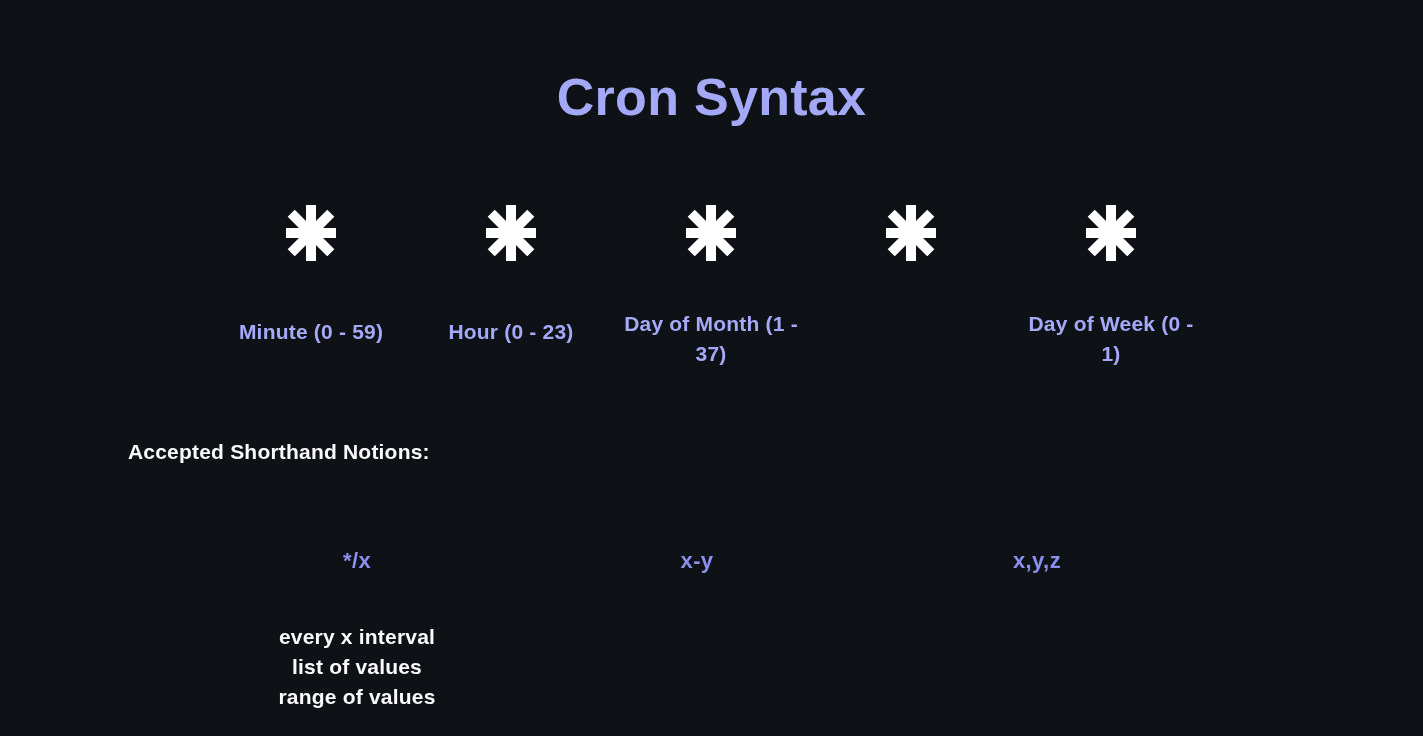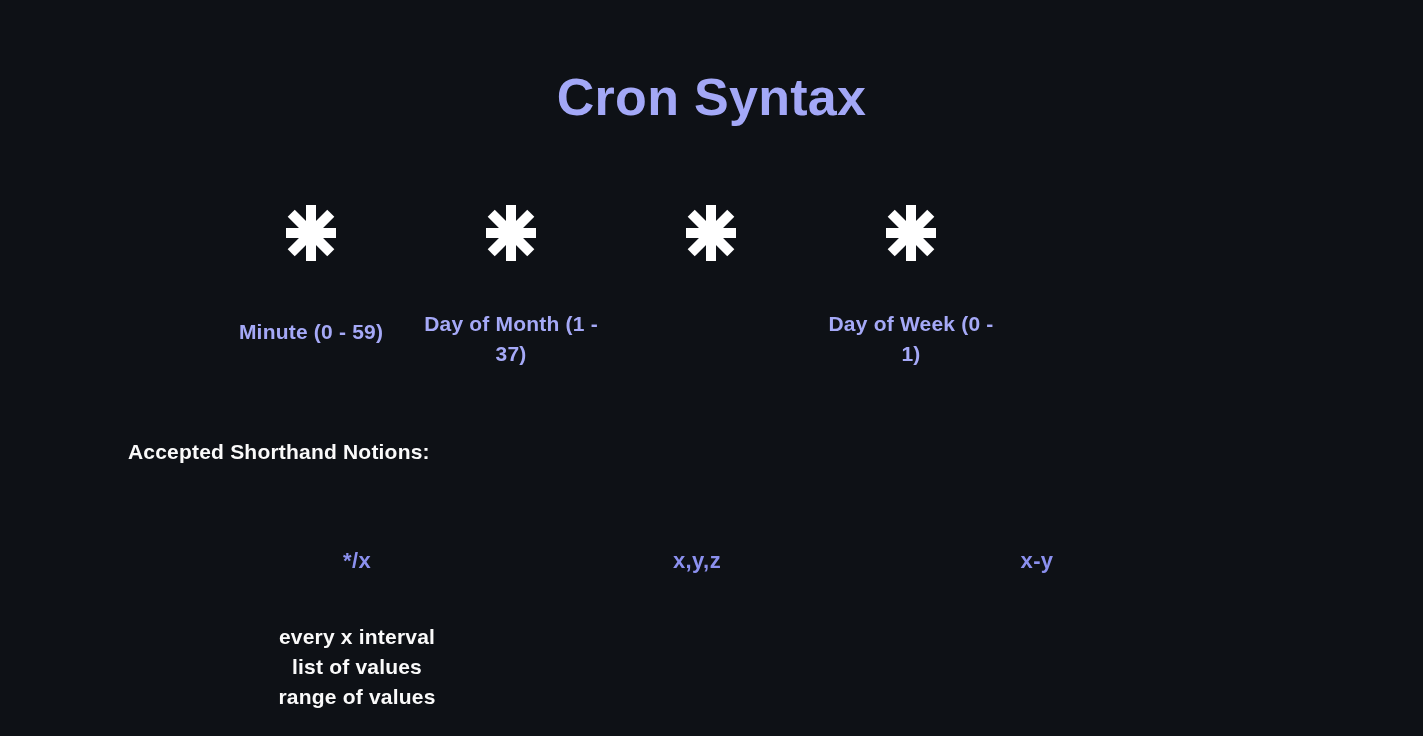--- a/index.html
+++ b/index.html
@@ -135,20 +135,33 @@
             <rect x="22" y="0" width="10" height="56"></rect>
             <rect x="2" y="23" width="50" height="10"></rect>
             <rect x="22" y="0" width="10" height="56" transform="rotate(45 27 28)"></rect>
             <rect x="22" y="0" width="10" height="56" transform="rotate(-45 27 28)"></rect>
           </g>
         </svg>
       </span>
       <div class="field-label">Minute (0 - 59)</div>
     </div>
 
+    <div class="field one-line">
+      <span class="star">
+        <svg viewBox="0 0 54 56" xmlns="http://www.w3.org/2000/svg" aria-hidden="true">
+          <g fill="#ffffff">
+            <rect x="22" y="0" width="10" height="56"></rect>
+            <rect x="2" y="23" width="50" height="10"></rect>
+            <rect x="22" y="0" width="10" height="56" transform="rotate(45 27 28)"></rect>
+            <rect x="22" y="0" width="10" height="56" transform="rotate(-45 27 28)"></rect>
+          </g>
+        </svg>
+      </span>
+      <div class="field-label">Hour (0 - 23)</div>
+    </div>
 
     <div class="field two-line">
       <span class="star">
         <svg viewBox="0 0 54 56" xmlns="http://www.w3.org/2000/svg" aria-hidden="true">
           <g fill="#ffffff">
             <rect x="22" y="0" width="10" height="56"></rect>
             <rect x="2" y="23" width="50" height="10"></rect>
             <rect x="22" y="0" width="10" height="56" transform="rotate(45 27 28)"></rect>
             <rect x="22" y="0" width="10" height="56" transform="rotate(-45 27 28)"></rect>
           </g>
@@ -188,25 +201,25 @@
 
   <div class="shorthand-heading">Accepted Shorthand Notions:</div>
 
   <div class="shorthand-rows">
 
     <div class="shorthand-row">
       <div class="shorthand-cell">
         <span class="sym">*/x</span>
       </div>
       <div class="shorthand-cell">
+        <span class="sym">x-y</span>
+      </div>
+      <div class="shorthand-cell">
         <span class="sym">x,y,z</span>
       </div>
-      <div class="shorthand-cell">
-        <span class="sym">x-y</span>
-      </div>
     </div>
 
     <div class="shorthand-row desc-row">
       <div class="shorthand-cell">
         <span class="desc">every x interval</span>
       </div>
       <div class="shorthand-cell">
         <span class="desc">list of values</span>
       </div>
       <div class="shorthand-cell">

